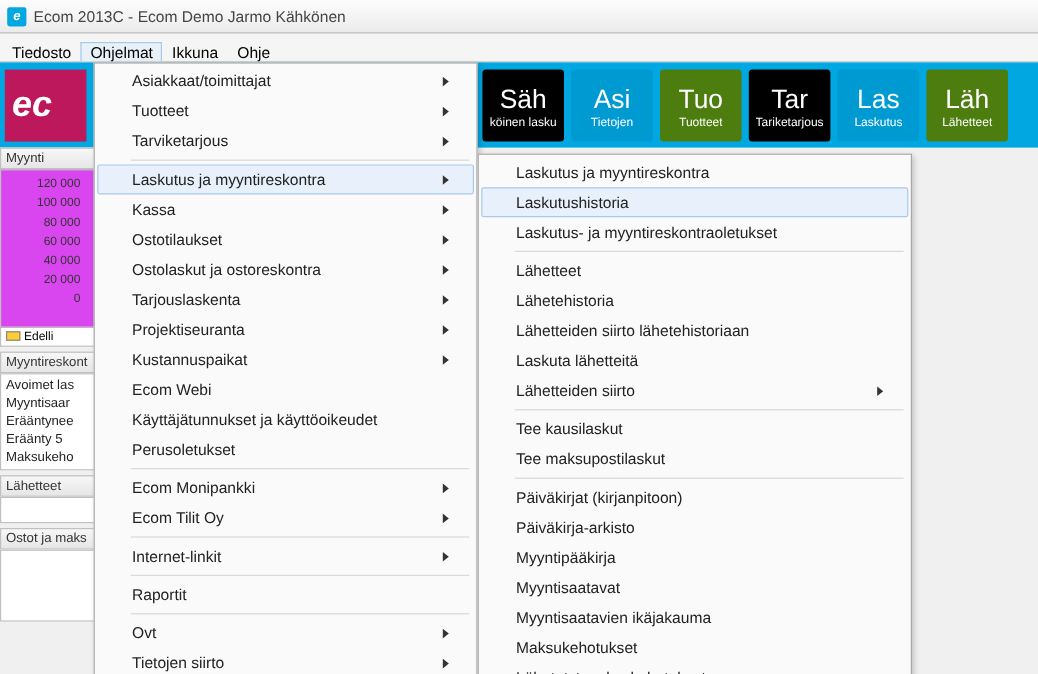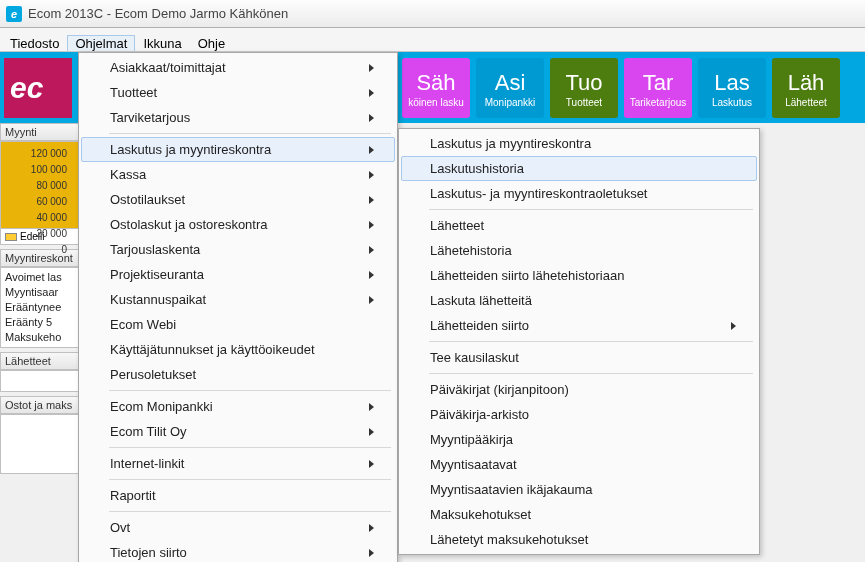--- a/index.html
+++ b/index.html
@@ -84,43 +84,43 @@
       flex-direction: column;
       justify-content: center;
       align-items: center;
       text-align: center;
       font-size: 10px;
       padding-top: 4px;
       flex-shrink: 0;
     }
     .tile-big { font-size: 22px; font-weight: 400; line-height: 24px; }
     .tile-small { font-size: 10px; margin-top: 2px; white-space: nowrap; overflow: hidden; max-width: 66px; }
-    .tile.green { background: #d946ef; }
+    .tile.green { background: #000000; }
     .tile.orange { background: #4d7c0f; }
     .tile.blue { background: #009ad3; }
     .left-panel {
       position: absolute;
       left: 0;
       top: 123px;
       width: 80px;
       bottom: 12px;
       background: #f0f0f0;
       font-size: 11px;
     }
     .panel-header {
       background: linear-gradient(#f7f7f7, #e6e6e6);
       border: 1px solid #c0c0c0;
       padding: 2px 4px;
       font-size: 11px;
       color: #333;
     }
     .chart-stub {
-      background: #eab308;
+      background: #d946ef;
       border: 1px solid #c0c0c0;
-      height: 88px;
+      height: 132px;
       padding: 4px 2px;
       font-size: 10px;
       color: #333;
       position: relative;
     }
     .chart-stub .yval { display:flex; justify-content:flex-end; padding-right:10px; line-height:16px; }
     .legend-box {
       display: inline-block; width: 12px; height: 8px;
       background: #ffcc33; border: 1px solid #888; margin-right: 3px; vertical-align: middle;
     }
@@ -189,21 +189,21 @@
 <div class="toolbar">
   <div class="toolbar-logo">ec</div>
   <div class="toolbar-spacer"></div>
   <div id="tiles" style="display:flex; gap:6px;">
       <div class="tile green">
         <div class="tile-big">Säh</div>
         <div class="tile-small">köinen lasku</div>
       </div>
       <div class="tile blue">
         <div class="tile-big">Asi</div>
-        <div class="tile-small">Monipankki</div>
+        <div class="tile-small">Tietojen</div>
       </div>
       <div class="tile orange">
         <div class="tile-big">Tuo</div>
         <div class="tile-small">Tuotteet</div>
       </div>
       <div class="tile green">
         <div class="tile-big">Tar</div>
         <div class="tile-small">Tariketarjous</div>
       </div>
       <div class="tile blue">
@@ -351,20 +351,23 @@
       <span>Laskuta lähetteitä</span>
     </div>
     <div class="menu-item">
       <span>Lähetteiden siirto</span>
       <span class="arrow"></span>
     </div>
     <div class="menu-sep"></div>
     <div class="menu-item">
       <span>Tee kausilaskut</span>
     </div>
+    <div class="menu-item">
+      <span>Tee maksupostilaskut</span>
+    </div>
     <div class="menu-sep"></div>
     <div class="menu-item">
       <span>Päiväkirjat (kirjanpitoon)</span>
     </div>
     <div class="menu-item">
       <span>Päiväkirja-arkisto</span>
     </div>
     <div class="menu-item">
       <span>Myyntipääkirja</span>
     </div>

